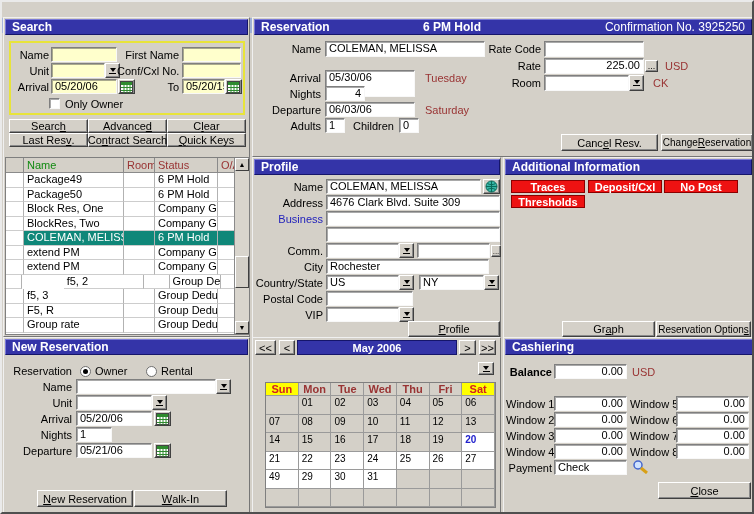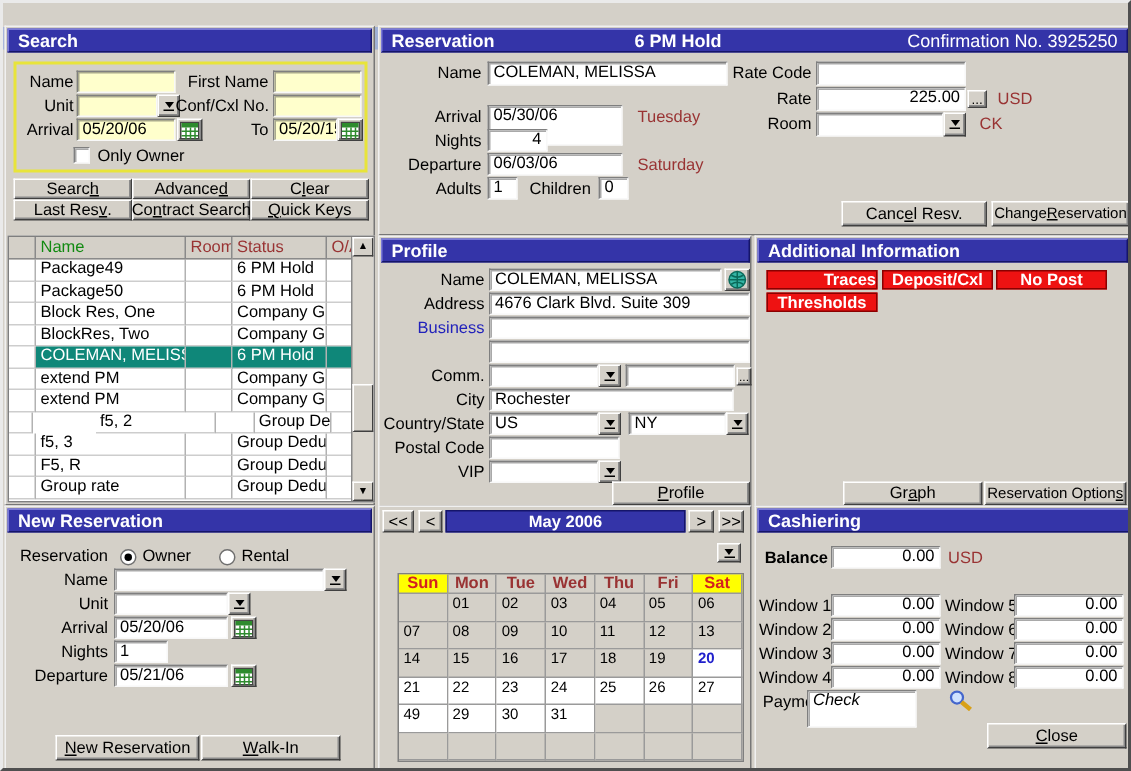--- a/index.html
+++ b/index.html
@@ -317,21 +317,21 @@
     <div class="btn dd" style="left:146px;top:149px;width:15px;height:15px;">
         <span class="tri"></span>
         <span class="bar"></span>
       </div>
 
     <div class="btn" style="left:155px;top:163px;width:92px;height:16px;"><u>P</u>rofile</div>
   </div>
 
   <div class="panel" style="left:501px;top:155px;width:250px;height:181px;">
     <div class="phdr" style="left:1px;top:1px;width:247px;height:16px;">Additional Information</div>
-    <div class="badge" style="left:7px;top:22px;width:74px;height:13px;text-align:right;">Traces</div>
+    <div class="badge" style="left:7px;top:22px;width:74px;height:13px;">Traces</div>
     <div class="badge" style="left:84px;top:22px;width:74px;height:13px;">Deposit/Cxl</div>
     <div class="badge" style="left:160px;top:22px;width:74px;height:13px;">No Post</div>
     <div class="badge" style="left:7px;top:37px;width:74px;height:13px;">Thresholds</div>
     <div class="btn" style="left:58px;top:163px;width:93px;height:16px;">Gr<u>a</u>ph</div>
     <div class="btn" style="left:152px;top:163px;width:95px;height:16px;font-size:10px;">Reservation Option<u>s</u></div>
   </div>
 
   <div class="panel" style="left:1px;top:335px;width:247px;height:176px;">
     <div class="phdr" style="left:1px;top:1px;width:243px;height:16px;">New Reservation</div>
 
@@ -466,21 +466,21 @@
     <div class="fld num" style="left:50px;top:90px;width:73px;height:15px;">0.00</div>
     <div class="lbl" style="left:126px;top:92px;width:44px;">Window 7</div>
     <div class="fld num" style="left:172px;top:90px;width:73px;height:15px;">0.00</div>
 
     <div class="lbl" style="left:2px;top:108px;width:46px;">Window 4</div>
     <div class="fld num" style="left:50px;top:106px;width:73px;height:15px;">0.00</div>
     <div class="lbl" style="left:126px;top:108px;width:44px;">Window 8</div>
     <div class="fld num" style="left:172px;top:106px;width:73px;height:15px;">0.00</div>
 
     <div class="lbl" style="left:2px;top:124px;width:46px;">Payment</div>
-    <div class="fld" style="left:34px;top:122px;width:73px;height:25px;font-style:italic;">Check</div>
+    <div class="fld" style="left:50px;top:122px;width:73px;height:15px;">Check</div>
     <div style="position:absolute;left:128px;top:121px;"><svg width="17" height="15">
           <circle cx="6" cy="6" r="4" fill="#cfe2ff" stroke="#4466cc" stroke-width="1.5"></circle>
           <line x1="9" y1="9" x2="15" y2="14" stroke="#d8a017" stroke-width="3"></line>
         </svg></div>
 
     <div class="btn" style="left:154px;top:144px;width:93px;height:17px;"><u>C</u>lose</div>
   </div>
 
 </div>
 

